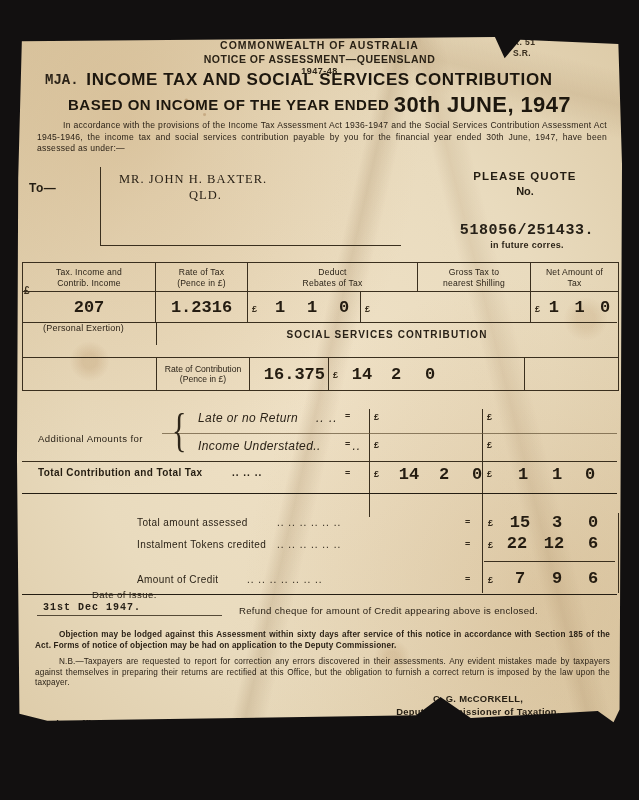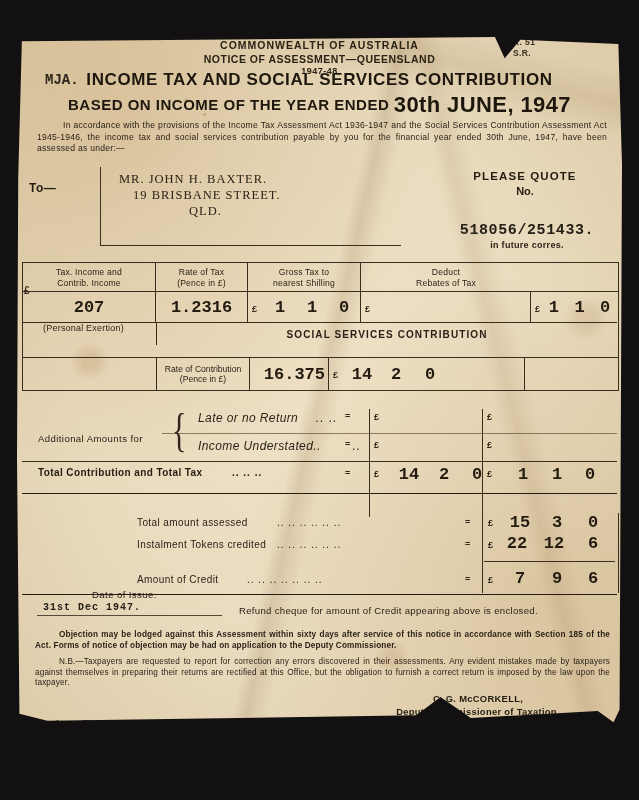--- a/index.html
+++ b/index.html
@@ -193,21 +193,20 @@
         <span class="sm">BASED ON INCOME OF THE YEAR ENDED</span>
         <span class="big">30th JUNE, 1947</span>
       </div>
 
       <div class="intro"><span class="ind"></span><span>In accordance with the provisions of the Income Tax Assessment Act 1936-1947 and the Social Services Contribution Assessment Act 1945-1946, the income tax and social services contribution payable by you for the financial year ended 30th June, 1947, have been assessed as under:—</span></div>
 
       <div class="to">To—</div>
       <div class="addrbox">
         <div class="addr">
           <div class="a1">MR. JOHN H. BAXTER.</div>
-          <div class="a2">19 BRISBANE STREET.</div>
           <div class="a4">QLD.</div>
         </div>
       </div>
 
       <div class="quote">
         <div class="pq">PLEASE QUOTE</div>
         <div class="no">No.</div>
       </div>
       <div class="refno">518056/251433.</div>
       <div class="refsub">in future corres.</div>
@@ -217,27 +216,31 @@
 
         <div class="row">
           <div class="cell c1 hd">
             <div>Tax. Income and</div>
             <div>Contrib. Income</div>
           </div>
           <div class="cell c2 hd">
             <div>Rate of Tax</div>
             <div>(Pence in £)</div>
           </div>
+          <div class="cell c4 hd">
+            <div>Deduct</div>
+            <div>Rebates of Tax</div>
+          </div>
           <div class="cell c3 hd">
             <div>Gross Tax to</div>
             <div>nearest Shilling</div>
           </div>
-          <div class="cell c4 hd">
-            <div>Deduct</div>
-            <div>Rebates of Tax</div>
+          <div class="cell c5 hd">
+            <div>Net Amount of</div>
+            <div>Tax</div>
           </div>
         </div>
 
         <div class="row valrow">
           <div class="cell c1">
             <div class="ctr val">207</div>
           </div>
           <div class="cell c2">
             <div class="ctr val">1.2316</div>
           </div>

